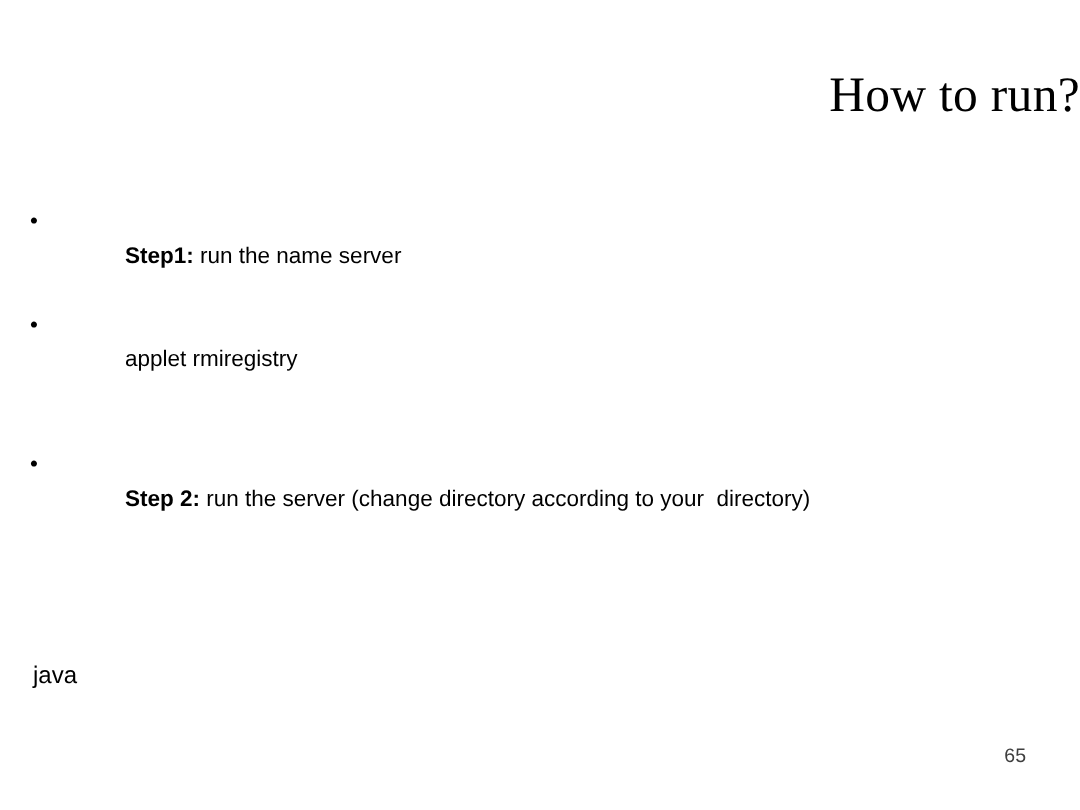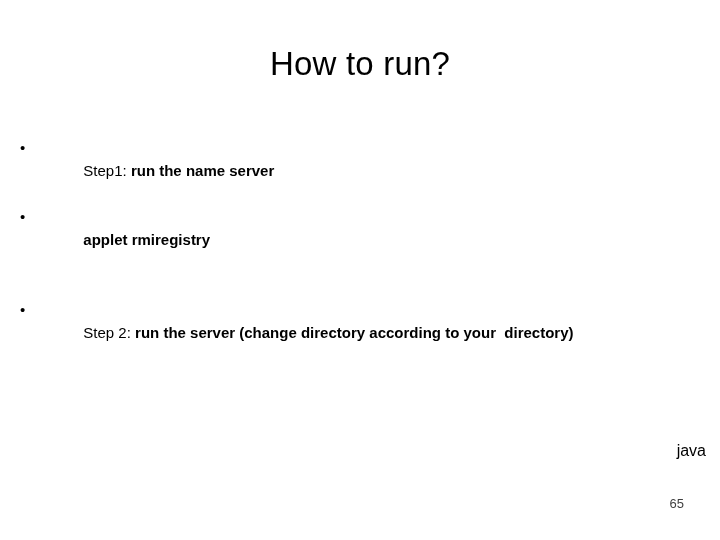--- a/index.html
+++ b/index.html
@@ -22,26 +22,27 @@
     inset: 0;
     background: #ffffff;
   }
 
   
   .slide-title {
     position: absolute;
     left: 0;
     right: 0;
     top: 44px;
-    text-align: center;
+    text-align: right;
     font-size: 33px;
     line-height: 40px;
     font-weight: 400;
     letter-spacing: 0.2px;
     white-space: pre;
+    font-family: Liberation Serif, serif;
   }
 
   
   .body {
     position: absolute;
     left: 14px;
     top: 136px;
     width: 692px;
   }
 
@@ -61,37 +62,37 @@
 
   .bullet-line .dot {
     position: absolute;
     left: 6px;
     top: 0;
     font-size: 15px;
     line-height: 23px;
   }
 
   .bullet-line .strong {
-    font-weight: normal;
+    font-weight: bold;
   }
 
   .bullet-line .rest {
-    font-weight: bold;
+    font-weight: normal;
   }
   .gap-md { height: 24px; }
   .gap-lg { height: 26px; }
 
   
   .code-block {
     font-size: 16px;
     line-height: 23px;
     white-space: pre;
     padding-left: 8px;
   }
-  .code-line { white-space: pre; text-align: right; }
+  .code-line { white-space: pre; }
 
   
   .page-number {
     position: absolute;
     right: 36px;
     bottom: 28px;
     font-size: 13px;
     line-height: 16px;
     color: #3f3f3f;
     white-space: pre;

